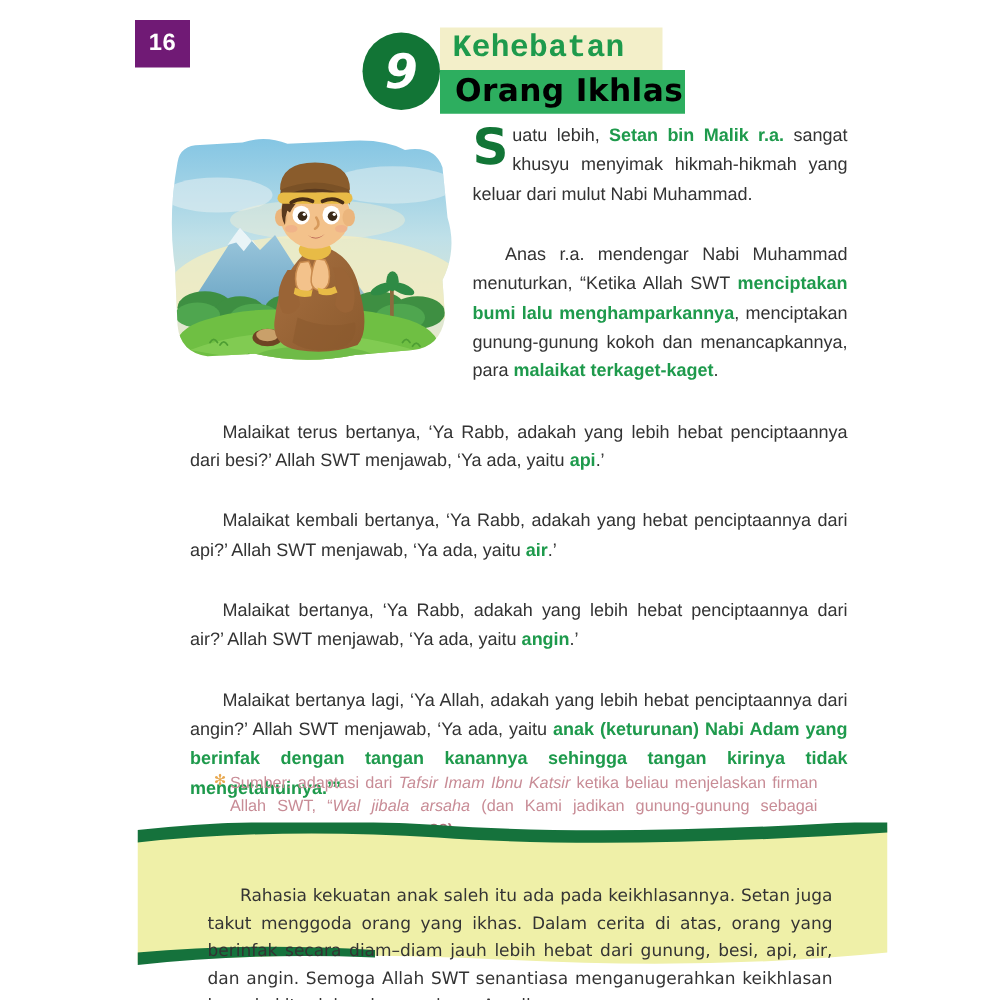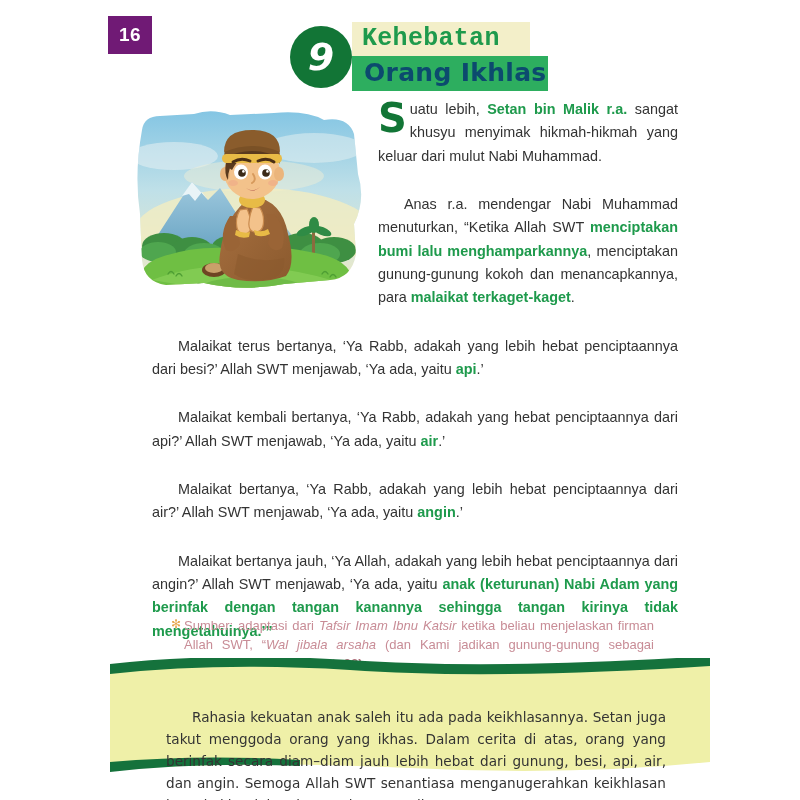--- a/index.html
+++ b/index.html
@@ -66,21 +66,21 @@
     color: #1E9A4C;
     font-size: 25px;
     font-weight: 700;
     font-family: Liberation Mono, monospace;
     letter-spacing: .3px;
     white-space: nowrap;
   }
   .title-line2 {
     position: absolute;
     left: 74px; top: 36px;
-    color: #0c4a6e;
+    color: #000000;
     font-size: 25px;
     font-weight: 700;
     font-family: "DejaVu Sans", sans-serif;
     letter-spacing: .3px;
     white-space: nowrap;
     z-index: 2;
   }
 
   
   .illus {
@@ -323,21 +323,21 @@
 
     <p class="p-indent p-gap">
       <span>Malaikat kembali bertanya, ‘Ya Rabb, adakah yang hebat penciptaannya dari api?’ Allah SWT menjawab, ‘Ya ada, yaitu </span><span class="hl">air</span><span>.’</span>
     </p>
 
     <p class="p-indent p-gap">
       <span>Malaikat bertanya, ‘Ya Rabb, adakah yang lebih hebat penciptaannya dari air?’ Allah SWT menjawab, ‘Ya ada, yaitu </span><span class="hl">angin</span><span>.’</span>
     </p>
 
     <p class="p-indent p-gap">
-      <span>Malaikat bertanya jauh, ‘Ya Allah, adakah yang lebih hebat penciptaannya dari angin?’ Allah SWT menjawab, ‘Ya ada, yaitu </span><span class="hl">anak (keturunan) Nabi Adam yang berinfak dengan tangan kanannya sehingga tangan kirinya tidak mengetahuinya</span><span class="hl">.’”</span>
+      <span>Malaikat bertanya lagi, ‘Ya Allah, adakah yang lebih hebat penciptaannya dari angin?’ Allah SWT menjawab, ‘Ya ada, yaitu </span><span class="hl">anak (keturunan) Nabi Adam yang berinfak dengan tangan kanannya sehingga tangan kirinya tidak mengetahuinya</span><span class="hl">.’”</span>
     </p>
   </div>
 
   <div class="src-star">✻</div>
   <div class="source">
     <span>Sumber: adaptasi dari </span><i>Tafsir Imam Ibnu Katsir</i><span> ketika beliau menjelaskan firman Allah SWT, “</span><i>Wal jibala arsaha</i><span> (dan Kami jadikan gunung-gunung sebagai pasaknya).” </span><b>(an-Naazi‘aat: 32)</b>
   </div>
 
   <div class="callout">
     <svg width="600" height="118" viewBox="0 0 600 118" xmlns="http://www.w3.org/2000/svg">

